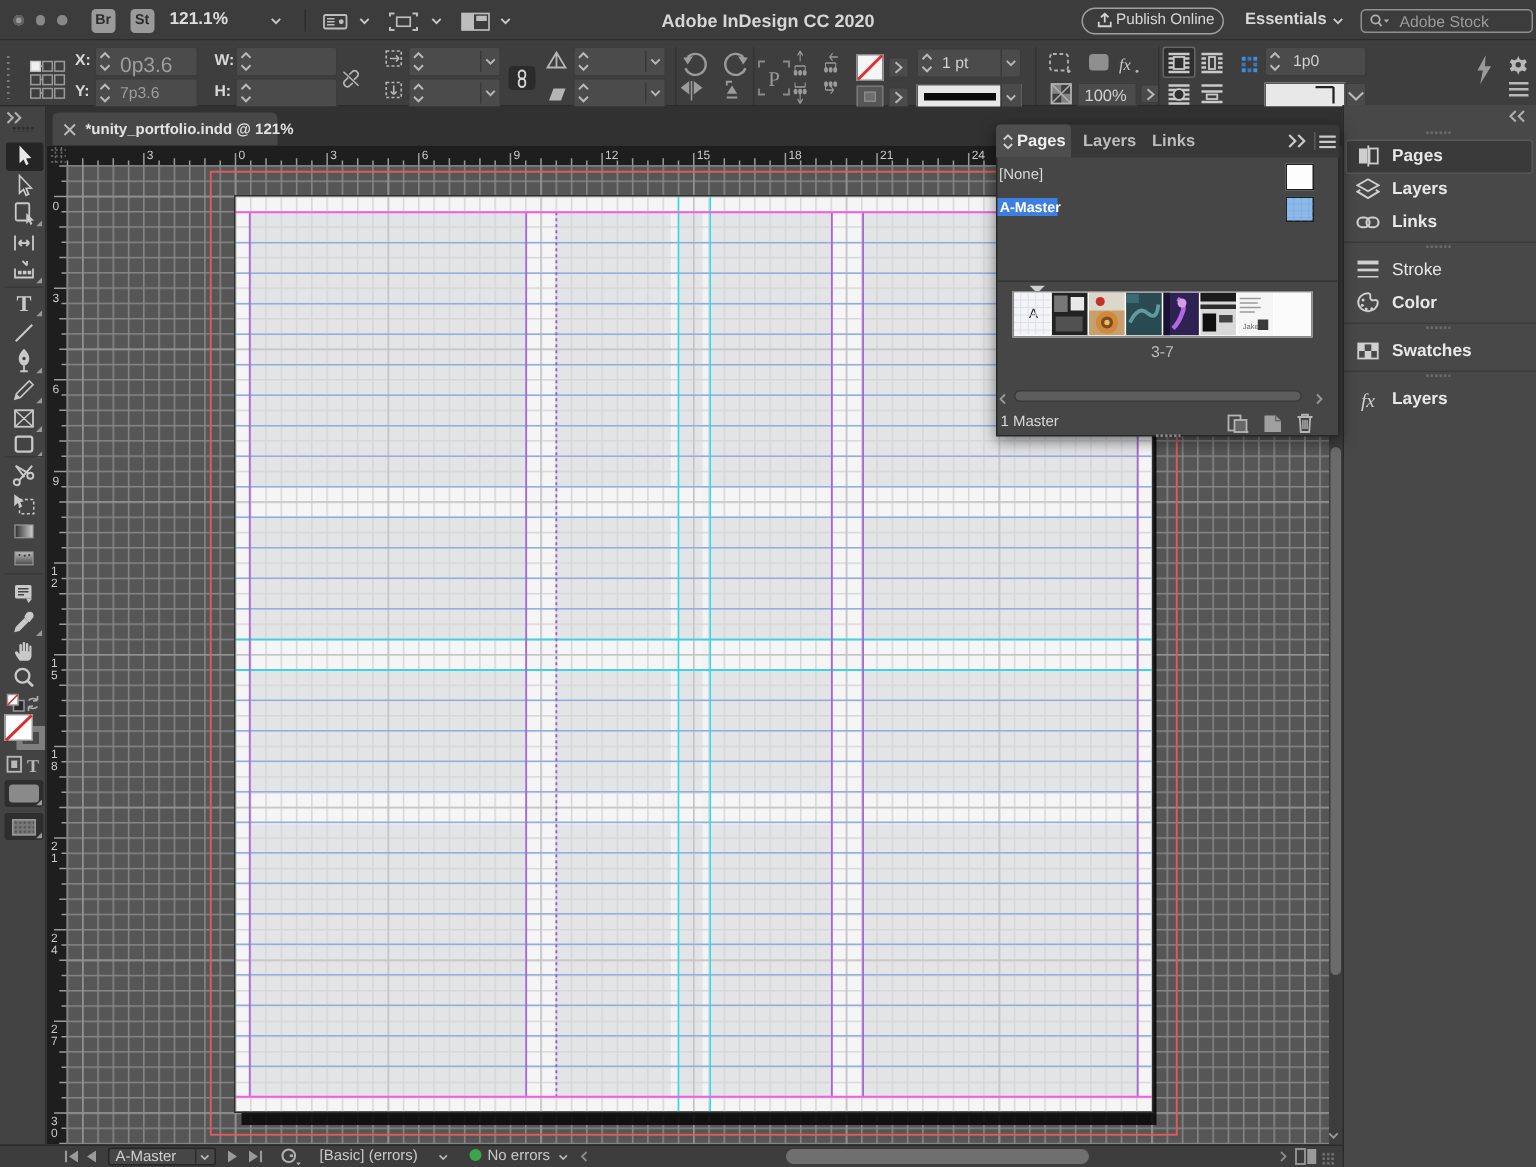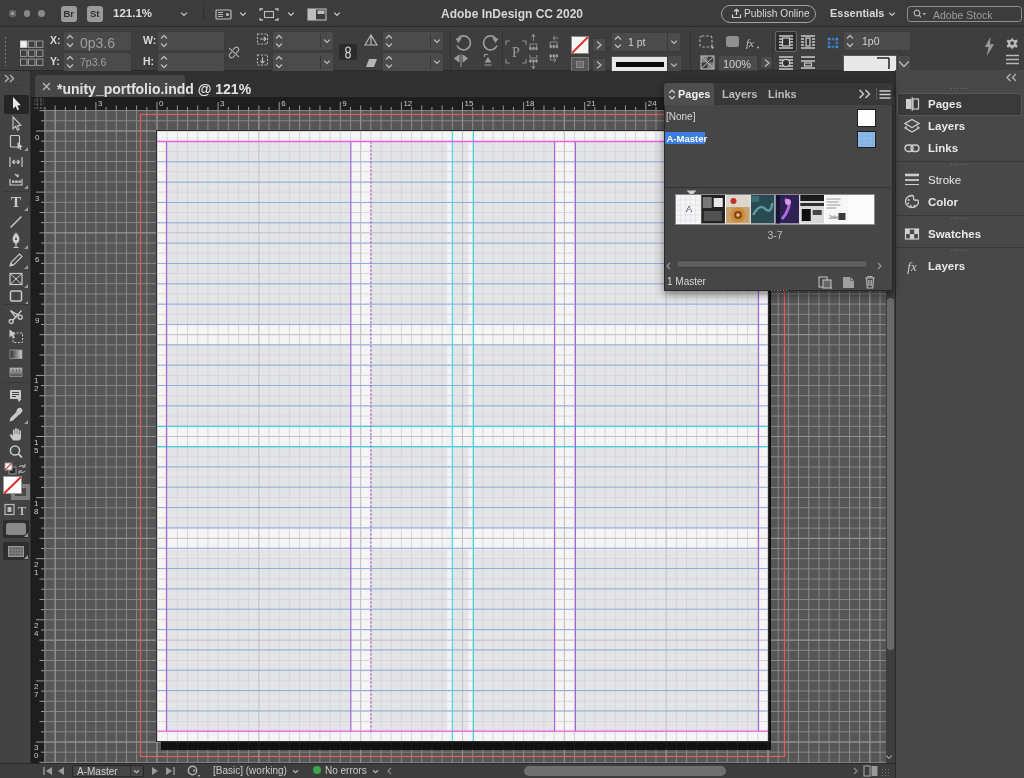--- a/index.html
+++ b/index.html
@@ -305,21 +305,21 @@
     <circle cx="7.1" cy="7.1" r="2.1" fill="#3e3e3e"></circle>
   </svg>
 <svg style="left:1005px;top:54px" width="15" height="11" viewBox="0 0 15 11">
     <path d="M1 1.5 H14 M1 5.5 H14 M1 9.5 H14" stroke="#b9b9b9" stroke-width="1.6"></path>
   </svg>
 <div class="" style="left:0px;top:71px;width:1024px;height:26px;background:#313131"></div>
 <div class="" style="left:35px;top:75px;width:150px;height:22px;background:#474747;border-radius:4px 4px 0 0"></div>
 <svg style="left:42px;top:82px" width="9" height="9" viewBox="0 0 9 9">
     <path d="M1 1 L8 8 M8 1 L1 8" stroke="#b9b9b9" stroke-width="1.3"></path>
   </svg>
-<div class="" style="left:57px;top:81px;width:128px;height:12px;font-size:14px;font-weight:bold;color:#e2e2e2;white-space:nowrap">*unity_portfolio.indd @ 121%</div>
+<div class="" style="left:57px;top:81px;width:128px;height:12px;font-size:10px;font-weight:bold;color:#e2e2e2;white-space:nowrap">*unity_portfolio.indd @ 121%</div>
 <div style="left:44px;top:110px;width:842px;height:653px">
     <svg width="842" height="653" style="display:block">
       <defs>
 <pattern id="gb" width="10.1835" height="10.1835" patternUnits="userSpaceOnUse" x="112.5" y="20.5">
  <path d="M 10.1835 0.5 L 0.5 0.5 0.5 10.1835" fill="none" stroke="#888888" stroke-width="1"></path>
         </pattern>
 <pattern id="gp" width="10.1835" height="10.1835" patternUnits="userSpaceOnUse" x="112.5" y="20.5">
  <path d="M 10.1835 0.5 L 0.5 0.5 0.5 10.1835" fill="none" stroke="#d6d6d8" stroke-width="1"></path>
         </pattern>
 <pattern id="gM" width="101.83500000000001" height="101.83500000000001" patternUnits="userSpaceOnUse" x="112.5" y="20.5">
@@ -639,21 +639,21 @@
     <path d="M0 0 L6 4 L0 8 Z" fill="#9a9a9a"></path>
     <path d="M14 0 L20 4 L14 8 Z" fill="#9a9a9a"></path>
     <path d="M22 0 V8" stroke="#9a9a9a" stroke-width="1.4"></path>
   </svg>
 <svg style="left:187px;top:765px" width="14" height="12" viewBox="0 0 14 12">
     <circle cx="5.5" cy="5.5" r="4.2" fill="none" stroke="#b0b0b0" stroke-width="1.4"></circle>
     <rect x="5.5" y="4.2" width="3.4" height="2.6" fill="#3d3d3d"></rect>
     <rect x="6.2" y="4.6" width="2.2" height="1.8" fill="#b0b0b0"></rect>
     <path d="M10.5 10 l3 0 l-1.5 2 z" fill="#b0b0b0"></path>
   </svg>
-<div class="" style="left:213px;top:765px;width:110px;height:11px;font-size:10px;color:#c9c9c9">[Basic] (working)</div>
+<div class="" style="left:213px;top:765px;width:110px;height:11px;font-size:10px;color:#c9c9c9">[Basic] (errors)</div>
 <svg style="position:absolute;left:292px;top:767.5px" width="7" height="7" viewBox="0 0 8 8">
     <path d="M1.2 2.6 L4 5.4 L6.8 2.6" fill="none" stroke="#b9b9b9" stroke-width="1.3"></path>
   </svg>
 <div class="" style="left:313px;top:766px;width:8px;height:8px;background:#3aa648;border-radius:50%"></div>
 <div class="" style="left:325px;top:765px;width:60px;height:11px;font-size:10px;color:#c9c9c9">No errors</div>
 <svg style="position:absolute;left:372px;top:767.5px" width="7" height="7" viewBox="0 0 8 8">
     <path d="M1.2 2.6 L4 5.4 L6.8 2.6" fill="none" stroke="#b9b9b9" stroke-width="1.3"></path>
   </svg>
 <svg style="left:386px;top:767px" width="7" height="8" viewBox="0 0 7 8">
     <path d="M5 1 L2 4 L5 7" fill="none" stroke="#8a8a8a" stroke-width="1.2"></path>

